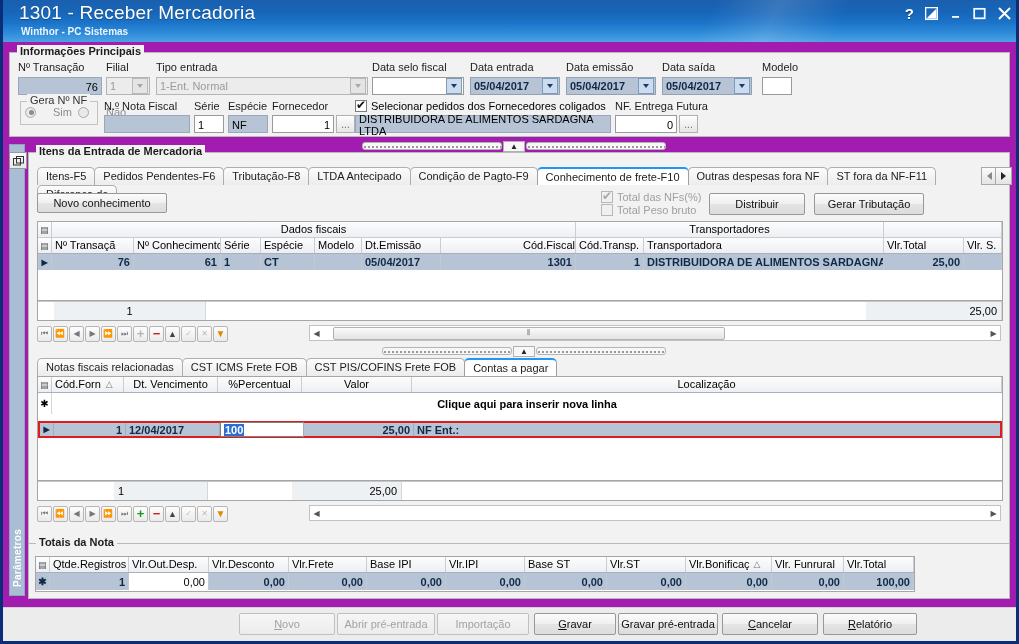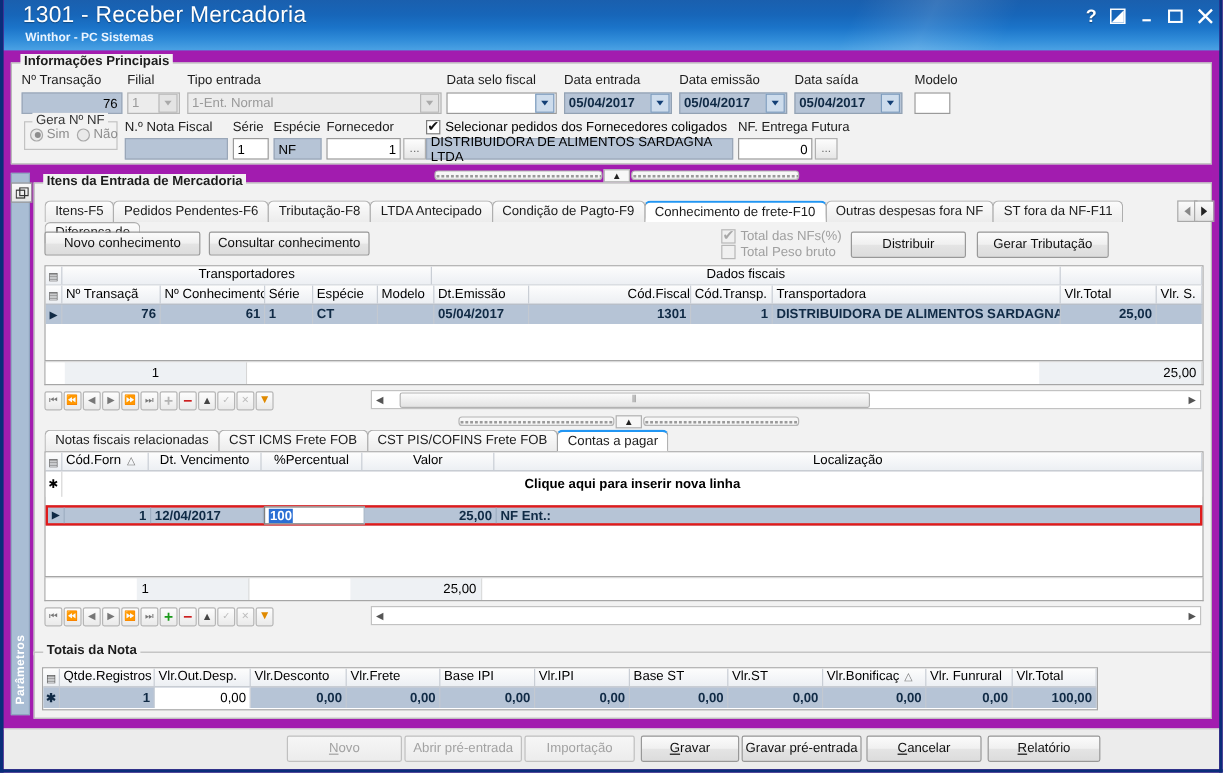--- a/index.html
+++ b/index.html
@@ -82,21 +82,21 @@
   .combo.date .val { font-weight:bold; color:#102a45; }
 
   .btnsm {
     position:absolute; width:19px; height:18px;
     border:1px solid #b0b0b0; background:linear-gradient(to bottom,#fdfdfd,#e6e6e6);
     font-size:10px; color:#6b6b6b; display:flex; align-items:center; justify-content:center;
   }
 
   .radiogrp { position:absolute; border:1px solid #c2c2c2; background:#f2f2f2; }
   .radiogrp .rtitle { position:absolute; top:-8px; left:6px; background:#f2f2f2; padding:0 3px; font-size:11px; color:#333; }
-  .radio { display:inline-flex; align-items:center; gap:3px; font-size:11px; color:#8d8d8d; }
+  .radio { display:inline-flex; align-items:center; gap:17px; font-size:11px; color:#8d8d8d; }
   .radio .dot { width:11px; height:11px; border-radius:50%; border:1px solid #a9a9a9; background:#e9e9e9; display:inline-block; position:relative; }
   .radio.sel .dot:after { content:""; position:absolute; left:2.5px; top:2.5px; width:5px; height:5px; border-radius:50%; background:#8d8d8d; }
 
   .chk { position:absolute; display:flex; align-items:center; gap:4px; font-size:11px; }
   .chk .box { width:12px; height:12px; border:1px solid #7d7d7d; background:#fff; position:relative; }
   .chk .box.on:after {
     content:"✔"; position:absolute; left:0px; top:-3px; font-size:12px; color:#111; line-height:14px;
   }
   .chk.dis { color:#a0a0a0; }
   .chk.dis .box { border-color:#b7b7b7; background:#f0f0f0; }
@@ -402,41 +402,40 @@
       <div class="tab"><span>Diferença de </span></div>
     </div>
     <div class="tabnav" style="left:952px; top:14px;">
         <i class="l"></i>
       </div>
     <div class="tabnav" style="left:966px; top:14px;">
         <i class="r"></i>
       </div>
 
     <div class="btn" style="left:8px; top:40px; width:130px; height:20px;">Novo conhecimento</div>
-    <div class="btn" style="left:145px; top:40px; width:134px; height:20px;">Consultar conhecimento</div>
 
     <div class="chk dis" style="left:572px; top:38px;">
       <span class="box on"></span>
       <span>Total das NFs(%)</span>
     </div>
     <div class="chk dis" style="left:572px; top:51px;">
       <span class="box"></span>
       <span>Total Peso bruto</span>
     </div>
 
     <div class="btn" style="left:680px; top:40px; width:96px; height:22px;">Distribuir</div>
     <div class="btn" style="left:785px; top:40px; width:110px; height:22px;">Gerar Tributação</div>
 
     <div class="grid" style="left:8px; top:68px; width:966px; height:80px;">
       <div class="ghdr-group">
         <div class="gc center" style="width:14px; flex:0 0 14px;">
             <span class="glyph-rows">▤</span>
           </div>
+        <div class="gc center" style="width:524px; flex:0 0 524px;">Dados fiscais</div>
         <div class="gc center" style="width:308px; flex:0 0 308px;">Transportadores</div>
-        <div class="gc center" style="width:524px; flex:0 0 524px;">Dados fiscais</div>
         <div class="gc center" style="flex:1;"></div>
       </div>
       <div class="ghdr">
         <div class="gc center" style="width:14px; flex:0 0 14px;">
             <span class="glyph-rows">▤</span>
           </div>
         <div class="gc" style="width:82px; flex:0 0 82px;">Nº Transaçã</div>
         <div class="gc" style="width:87px; flex:0 0 87px;">Nº Conhecimento</div>
         <div class="gc" style="width:40px; flex:0 0 40px;">Série</div>
         <div class="gc" style="width:54px; flex:0 0 54px;">Espécie</div>

